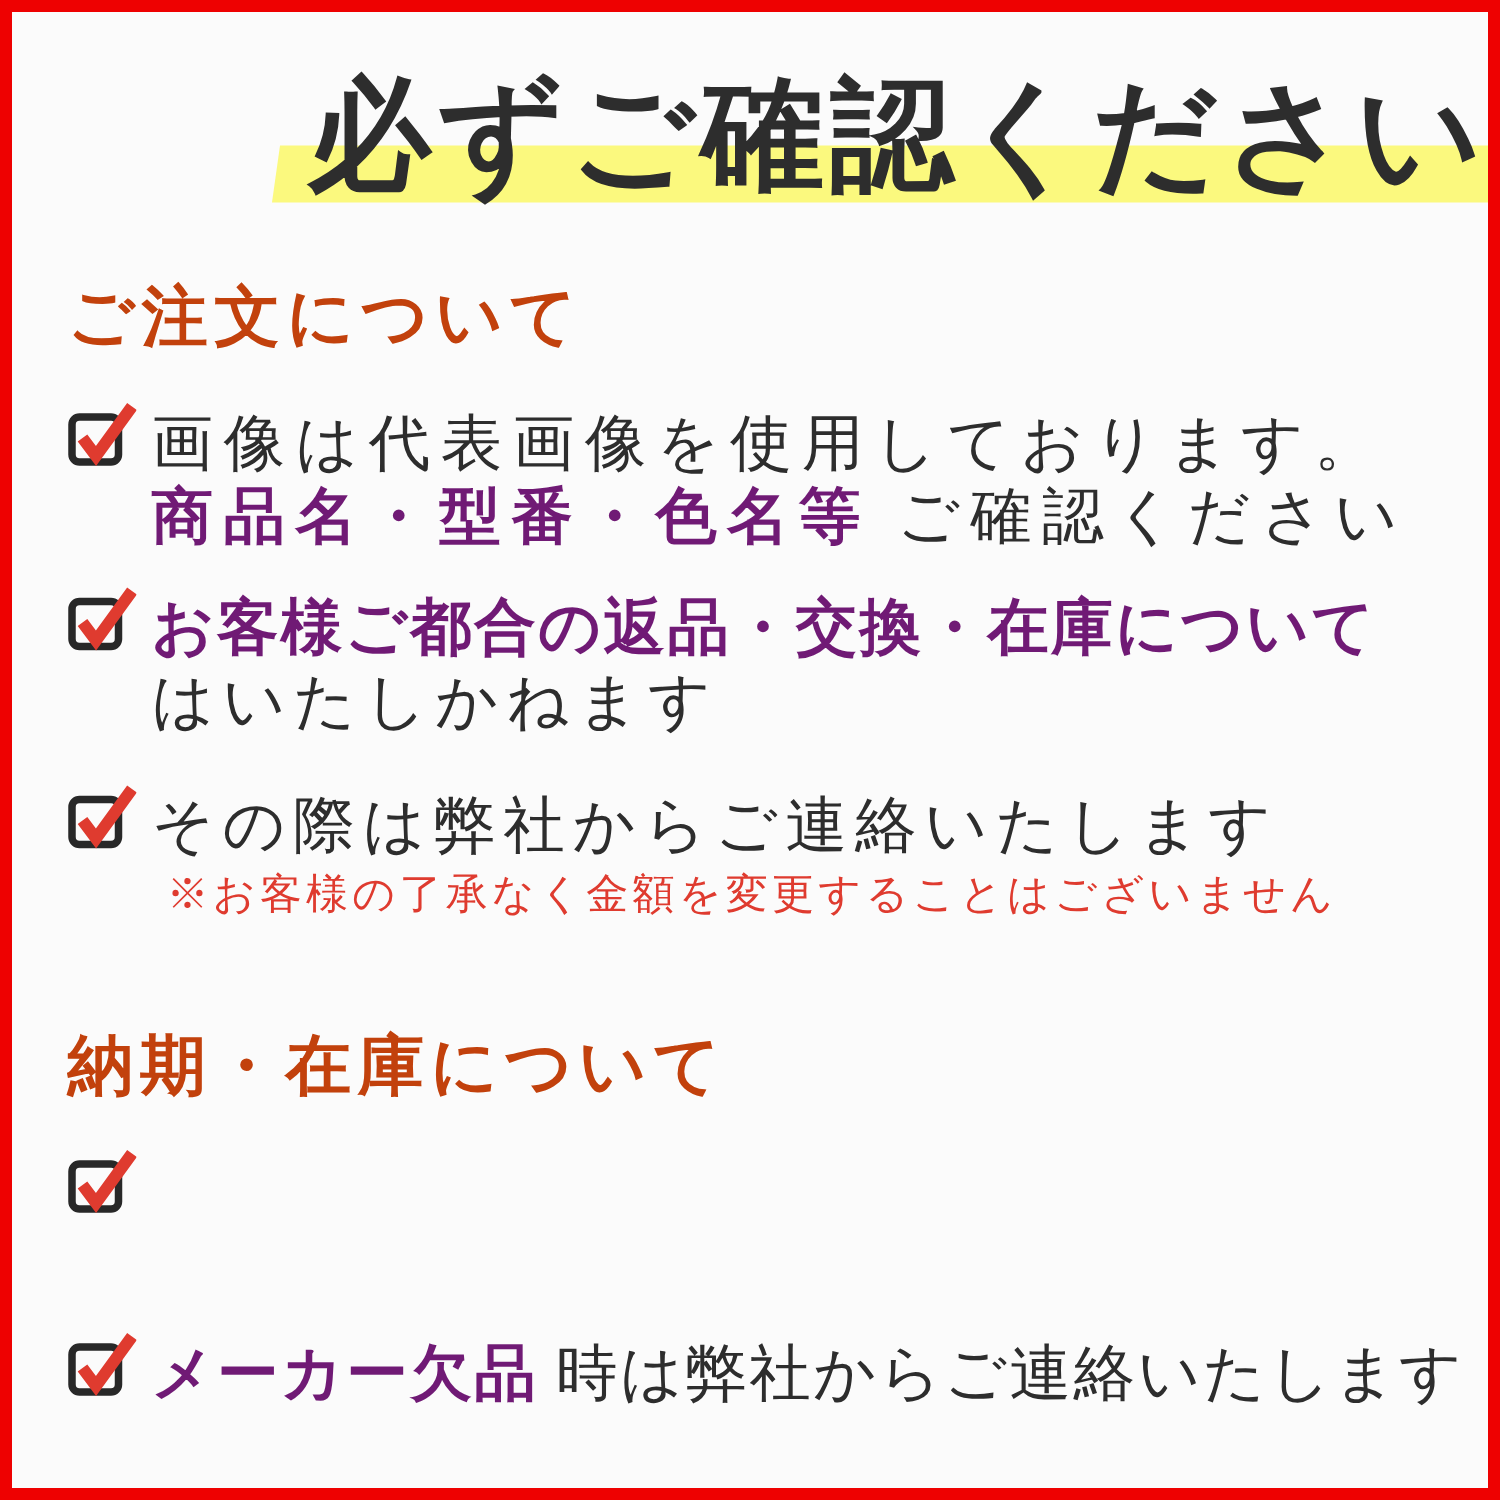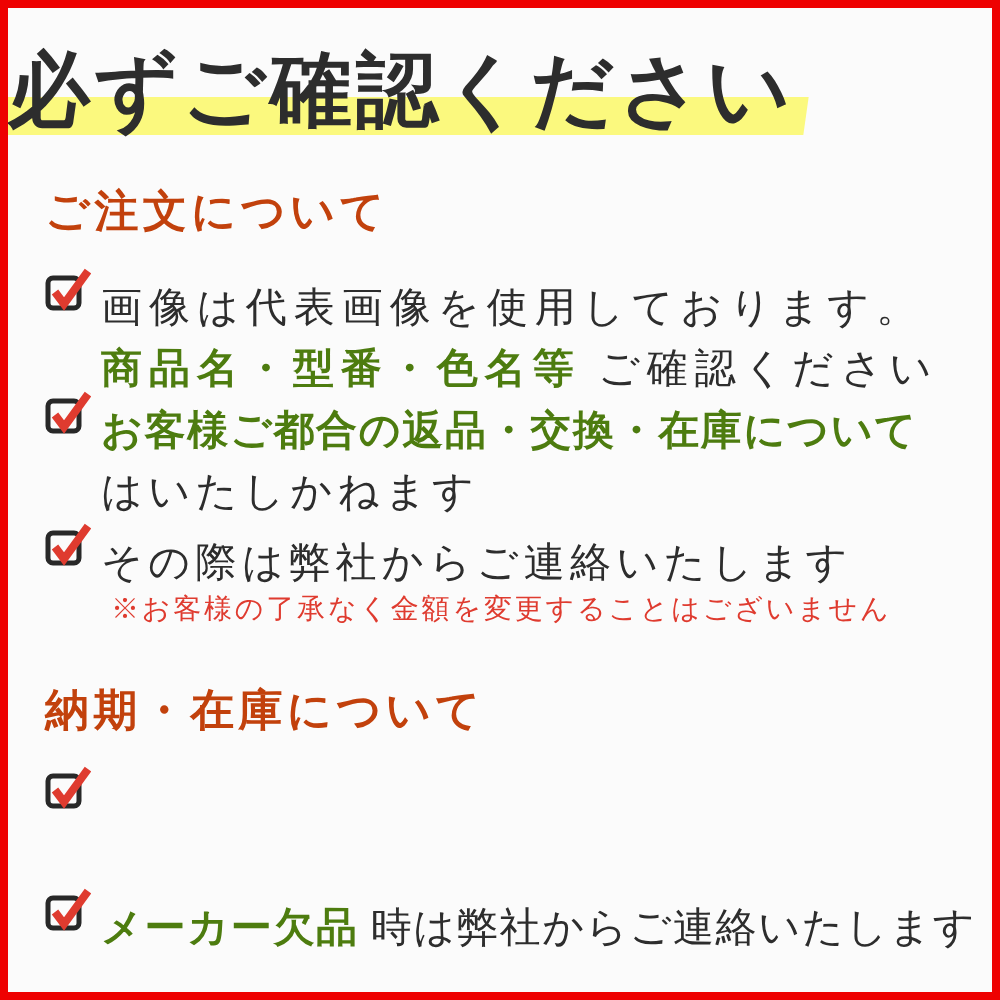--- a/index.html
+++ b/index.html
@@ -13,21 +13,21 @@
     height: 1000px;
     box-sizing: border-box;
     background: #fbfbfb;
     border: 8px solid #ee0101;
     overflow: hidden;
   }
   
   .title-row {
     position: absolute;
     top: 36px; left: 0; right: 0;
-    text-align: left;
+    text-align: right;
   }
   .title-wrap {
     position: relative;
     display: inline-block;
     font-size: 82px;
     font-weight: 700;
     letter-spacing: 0.05em;
     line-height: 1.15;
     color: #2d2d2d;
   }
@@ -66,25 +66,25 @@
     margin-top: -4px;
     margin-right: 10px;
   }
   .item-text {
     font-size: 41px;
     line-height: 49px;
     letter-spacing: 0.13em;
     color: #2d2d2d;
     white-space: nowrap;
   }
-  .line { white-space: nowrap; margin-top: 12px; }
+  .line { white-space: nowrap; }
   .ls-wide  { letter-spacing: 0.17em; }
   .ls-tight { letter-spacing: 0.04em; }
   .seg-red {
-    color: #4d7c0f;
+    color: #701a75;
     font-weight: 700;
   }
   .seg-black { color: #2d2d2d; }
   .note {
     margin-top: 2px;
     margin-left: 10px;
     font-size: 28px;
     line-height: 39px;
     letter-spacing: 0.1em;
     color: #df3b2f;

